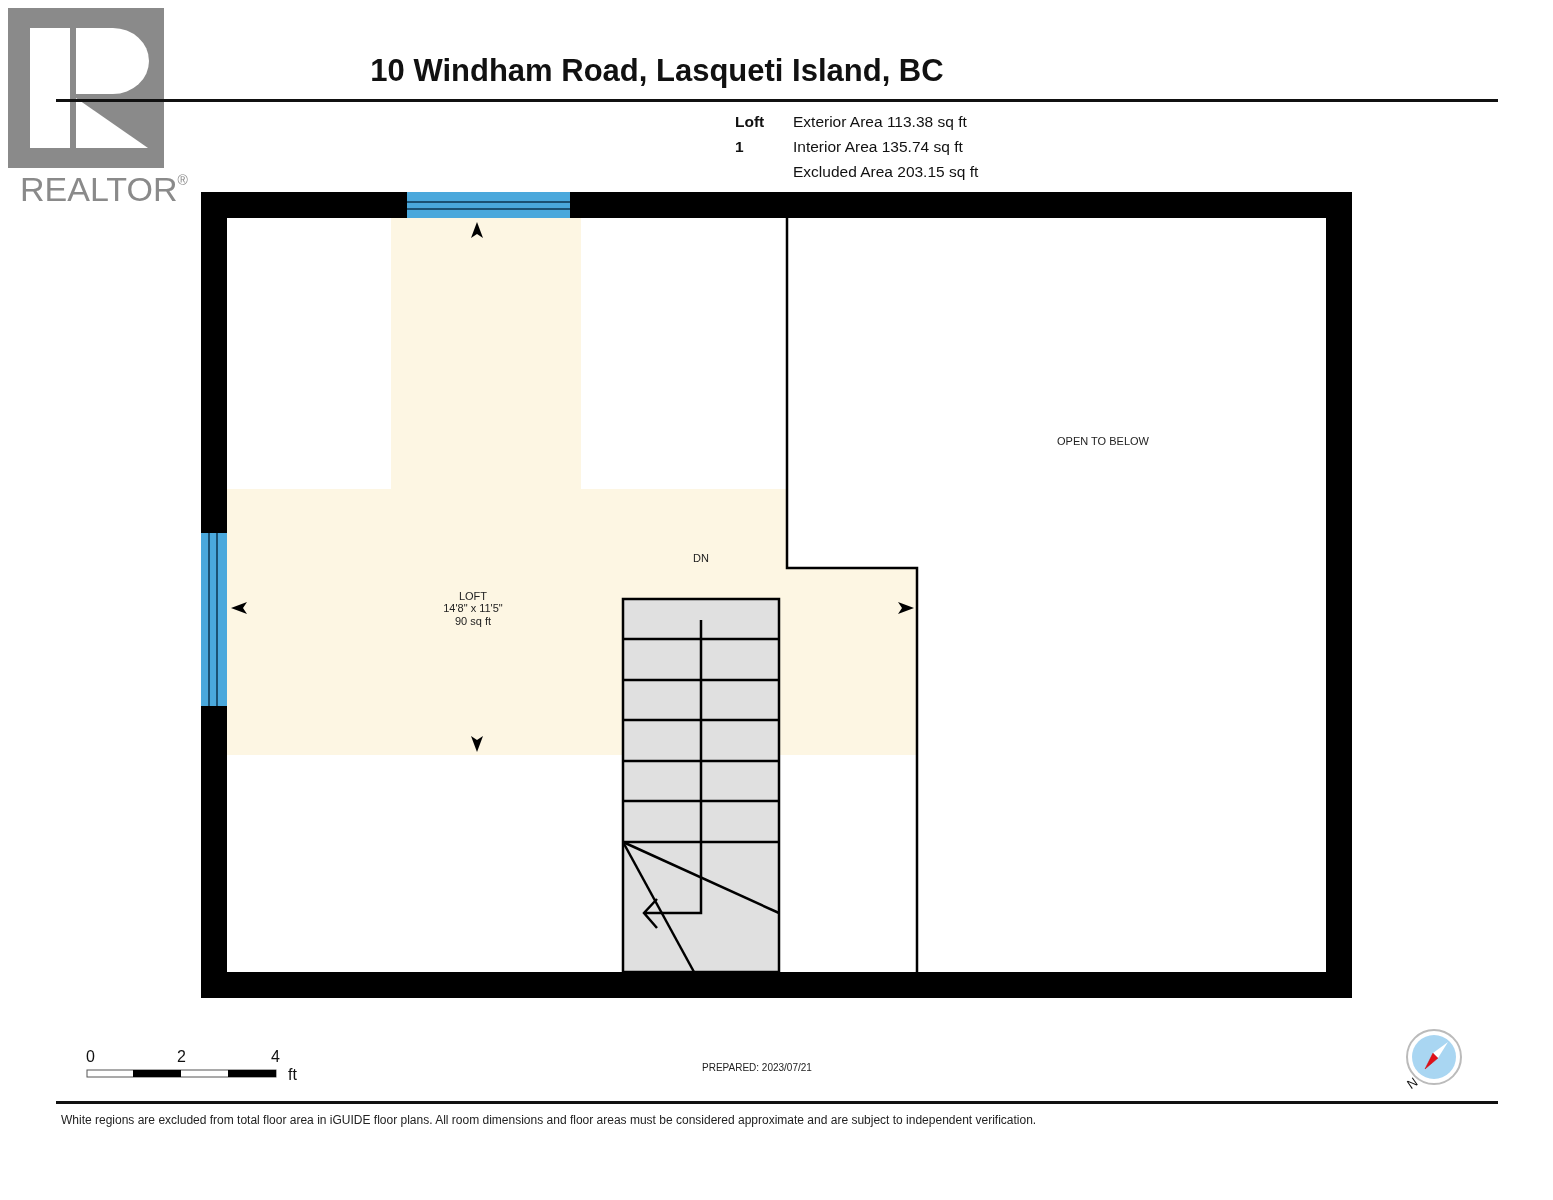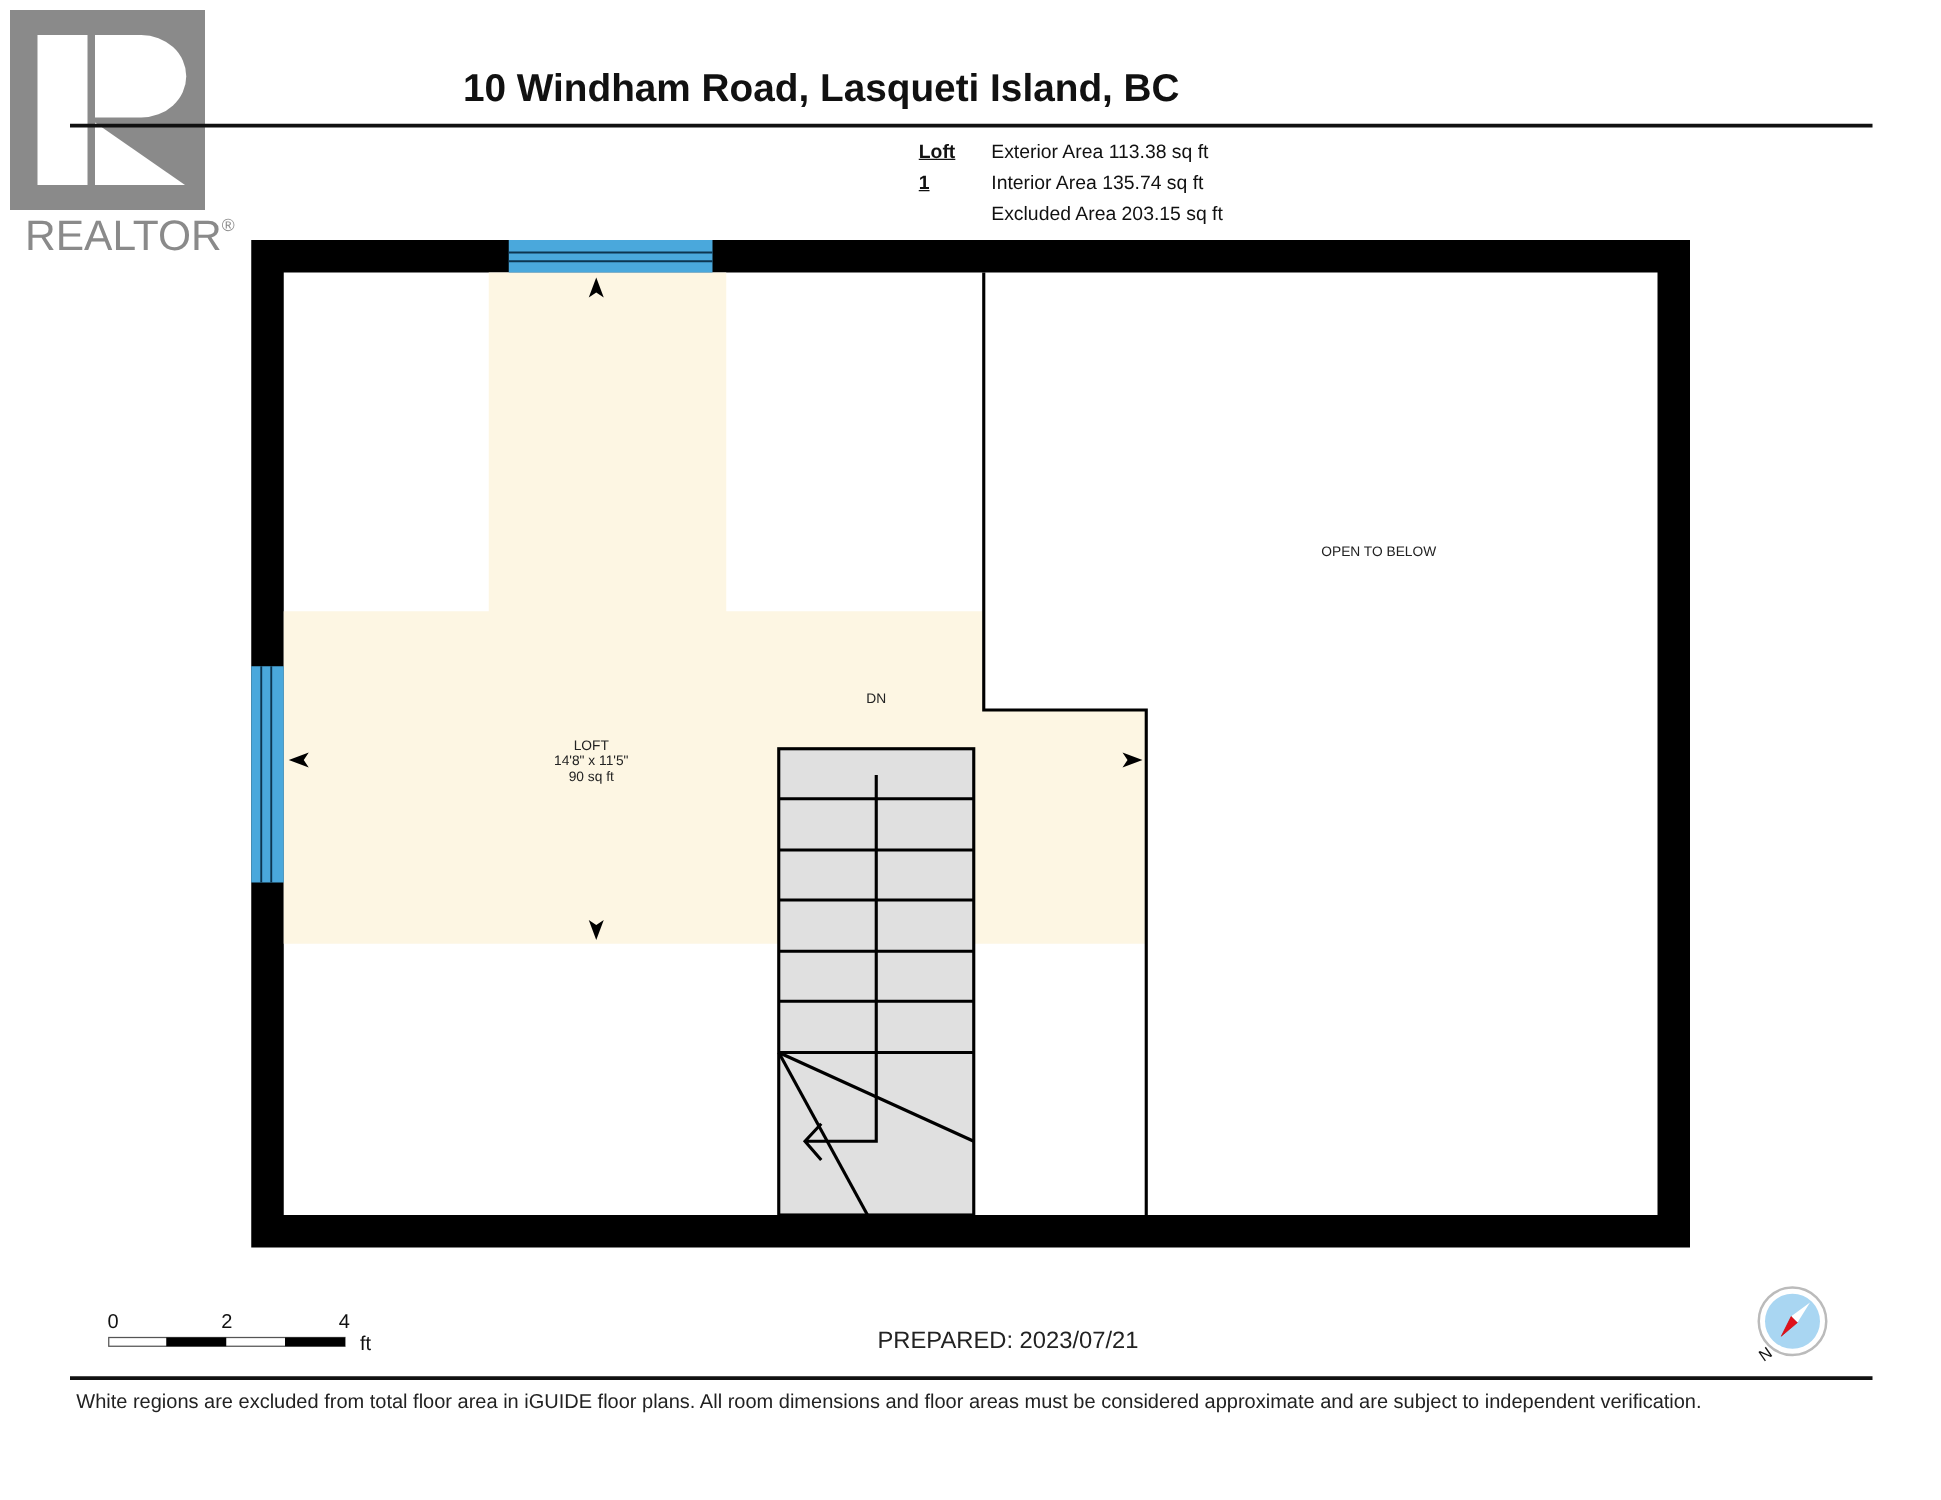--- a/index.html
+++ b/index.html
@@ -5,29 +5,29 @@
     html, body { margin: 0; padding: 0; background: #ffffff; }
     body { width: 1553px; height: 1200px; position: relative; overflow: hidden;
            font-family: "Liberation Sans", sans-serif; color: #111; }
     .abs { position: absolute; }
     #logo { left: 8px; top: 8px; width: 156px; height: 160px; }
     #logo-text { left: 20px; top: 170px; font-size: 34px; color: #8a8a8a; letter-spacing: 0px; font-family: "Liberation Sans", sans-serif; }
     #logo-text sup { font-size: 14px; vertical-align: top; position: relative; top: 2px; }
     #title { left: 0; width: 1314px; top: 53px; text-align: center; font-size: 31px; font-weight: bold; color: #111; }
     #title-rule { left: 56px; top: 99px; width: 1442px; height: 3px; background: #111; }
     #area-block { left: 735px; top: 109px; font-size: 15.5px; line-height: 25px; }
-    #area-floor { position: absolute; left: 0; top: 0; font-weight: bold; text-decoration: underline; }
+    #area-floor { position: absolute; left: 0; top: 0; font-weight: bold; }
     #area-lines { position: absolute; left: 58px; top: 0; white-space: nowrap; }
     #plan { left: 0; top: 0; width: 1553px; height: 1200px; }
     .lbl { font-family: "Liberation Sans", sans-serif; fill: #222; }
     #scale { left: 86px; top: 1046px; width: 230px; height: 40px; }
-    #prepared { left: 702px; top: 1062px; font-size: 19px; color: #222; }
+    #prepared { left: 702px; top: 1062px; font-size: 10px; color: #222; }
     #compass { left: 1400px; top: 1028px; width: 66px; height: 66px; }
     #footer-rule { left: 56px; top: 1101px; width: 1442px; height: 3px; background: #111; }
-    #disclaimer { left: 61px; top: 1113px; font-size: 16px; color: #222; }
+    #disclaimer { left: 61px; top: 1113px; font-size: 12px; color: #222; }
     #mls { right: 6px; top: 1248px; font-size: 12px; color: #999; }
   </style>
 </head>
 <body>
 
 <svg id="logo" class="abs" viewBox="0 0 156 160">
   <rect x="0" y="0" width="156" height="160" fill="#8a8a8a"></rect>
   <rect x="22" y="20" width="40" height="120" fill="#ffffff"></rect>
   <path d="M68 20 H105 A36 33 0 0 1 105 86 H68 Z" fill="#ffffff"></path>
   <path d="M68 90 L68 140 L140 140 Z" fill="#ffffff"></path>

